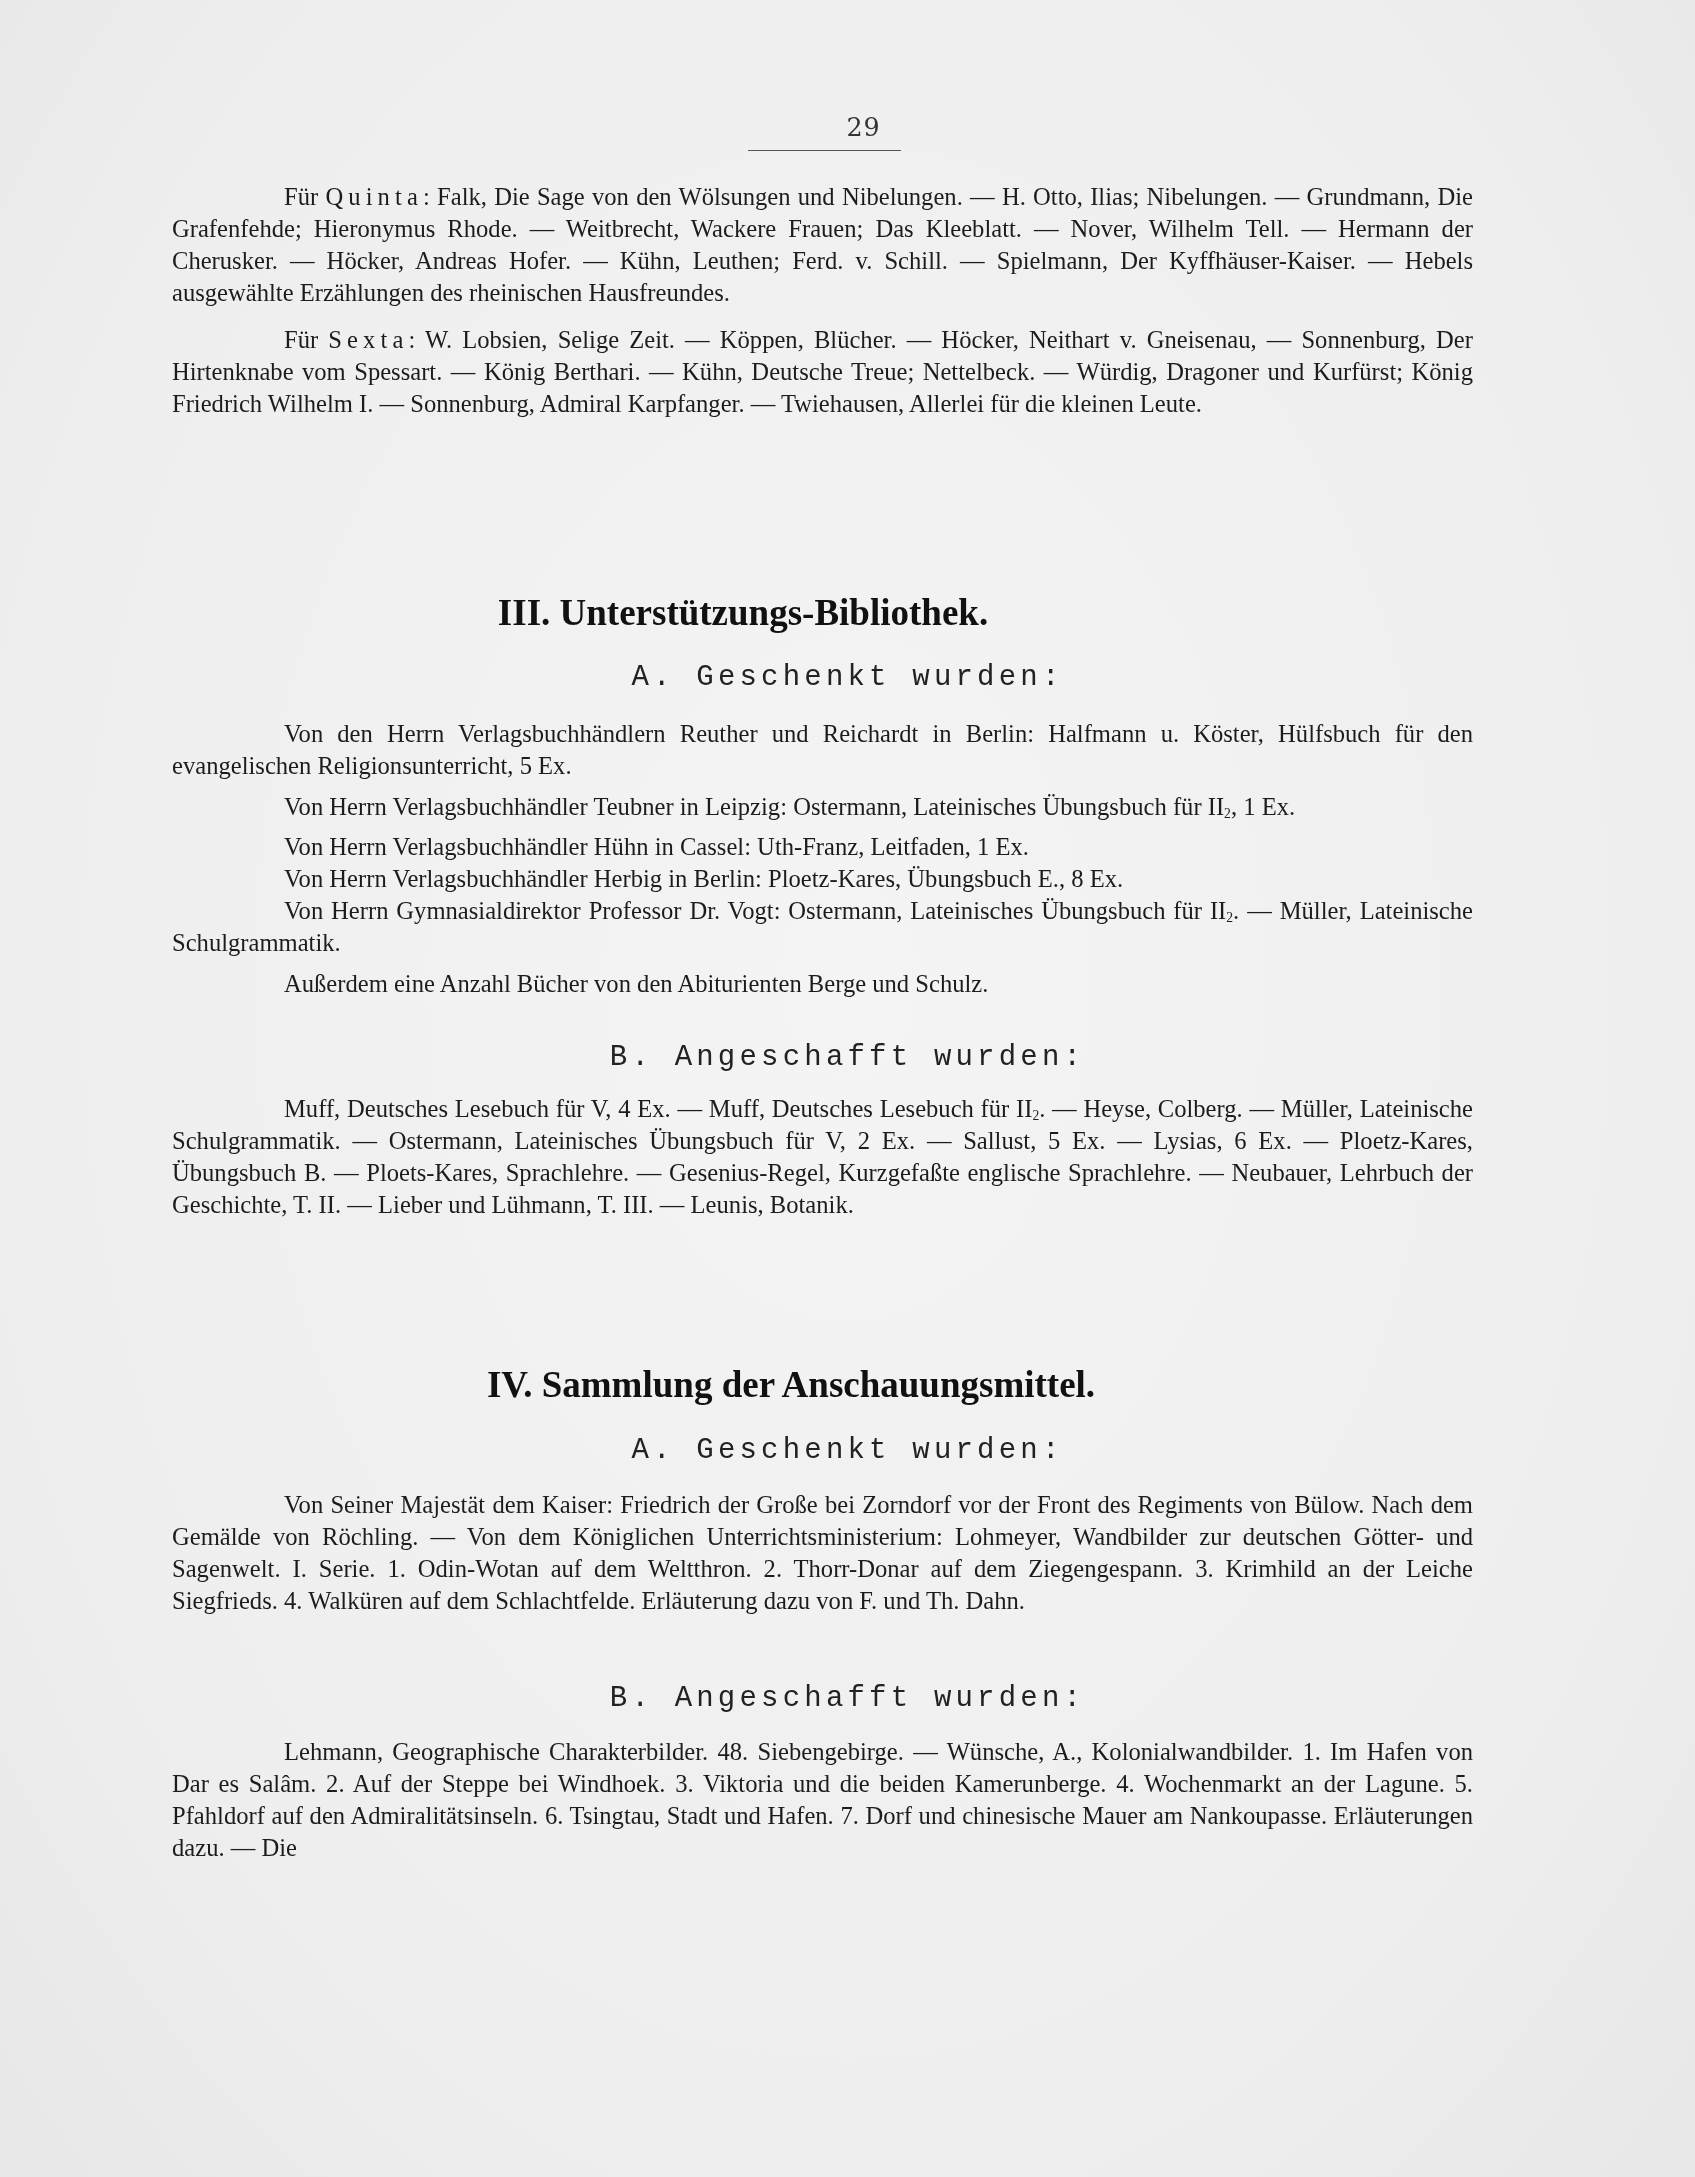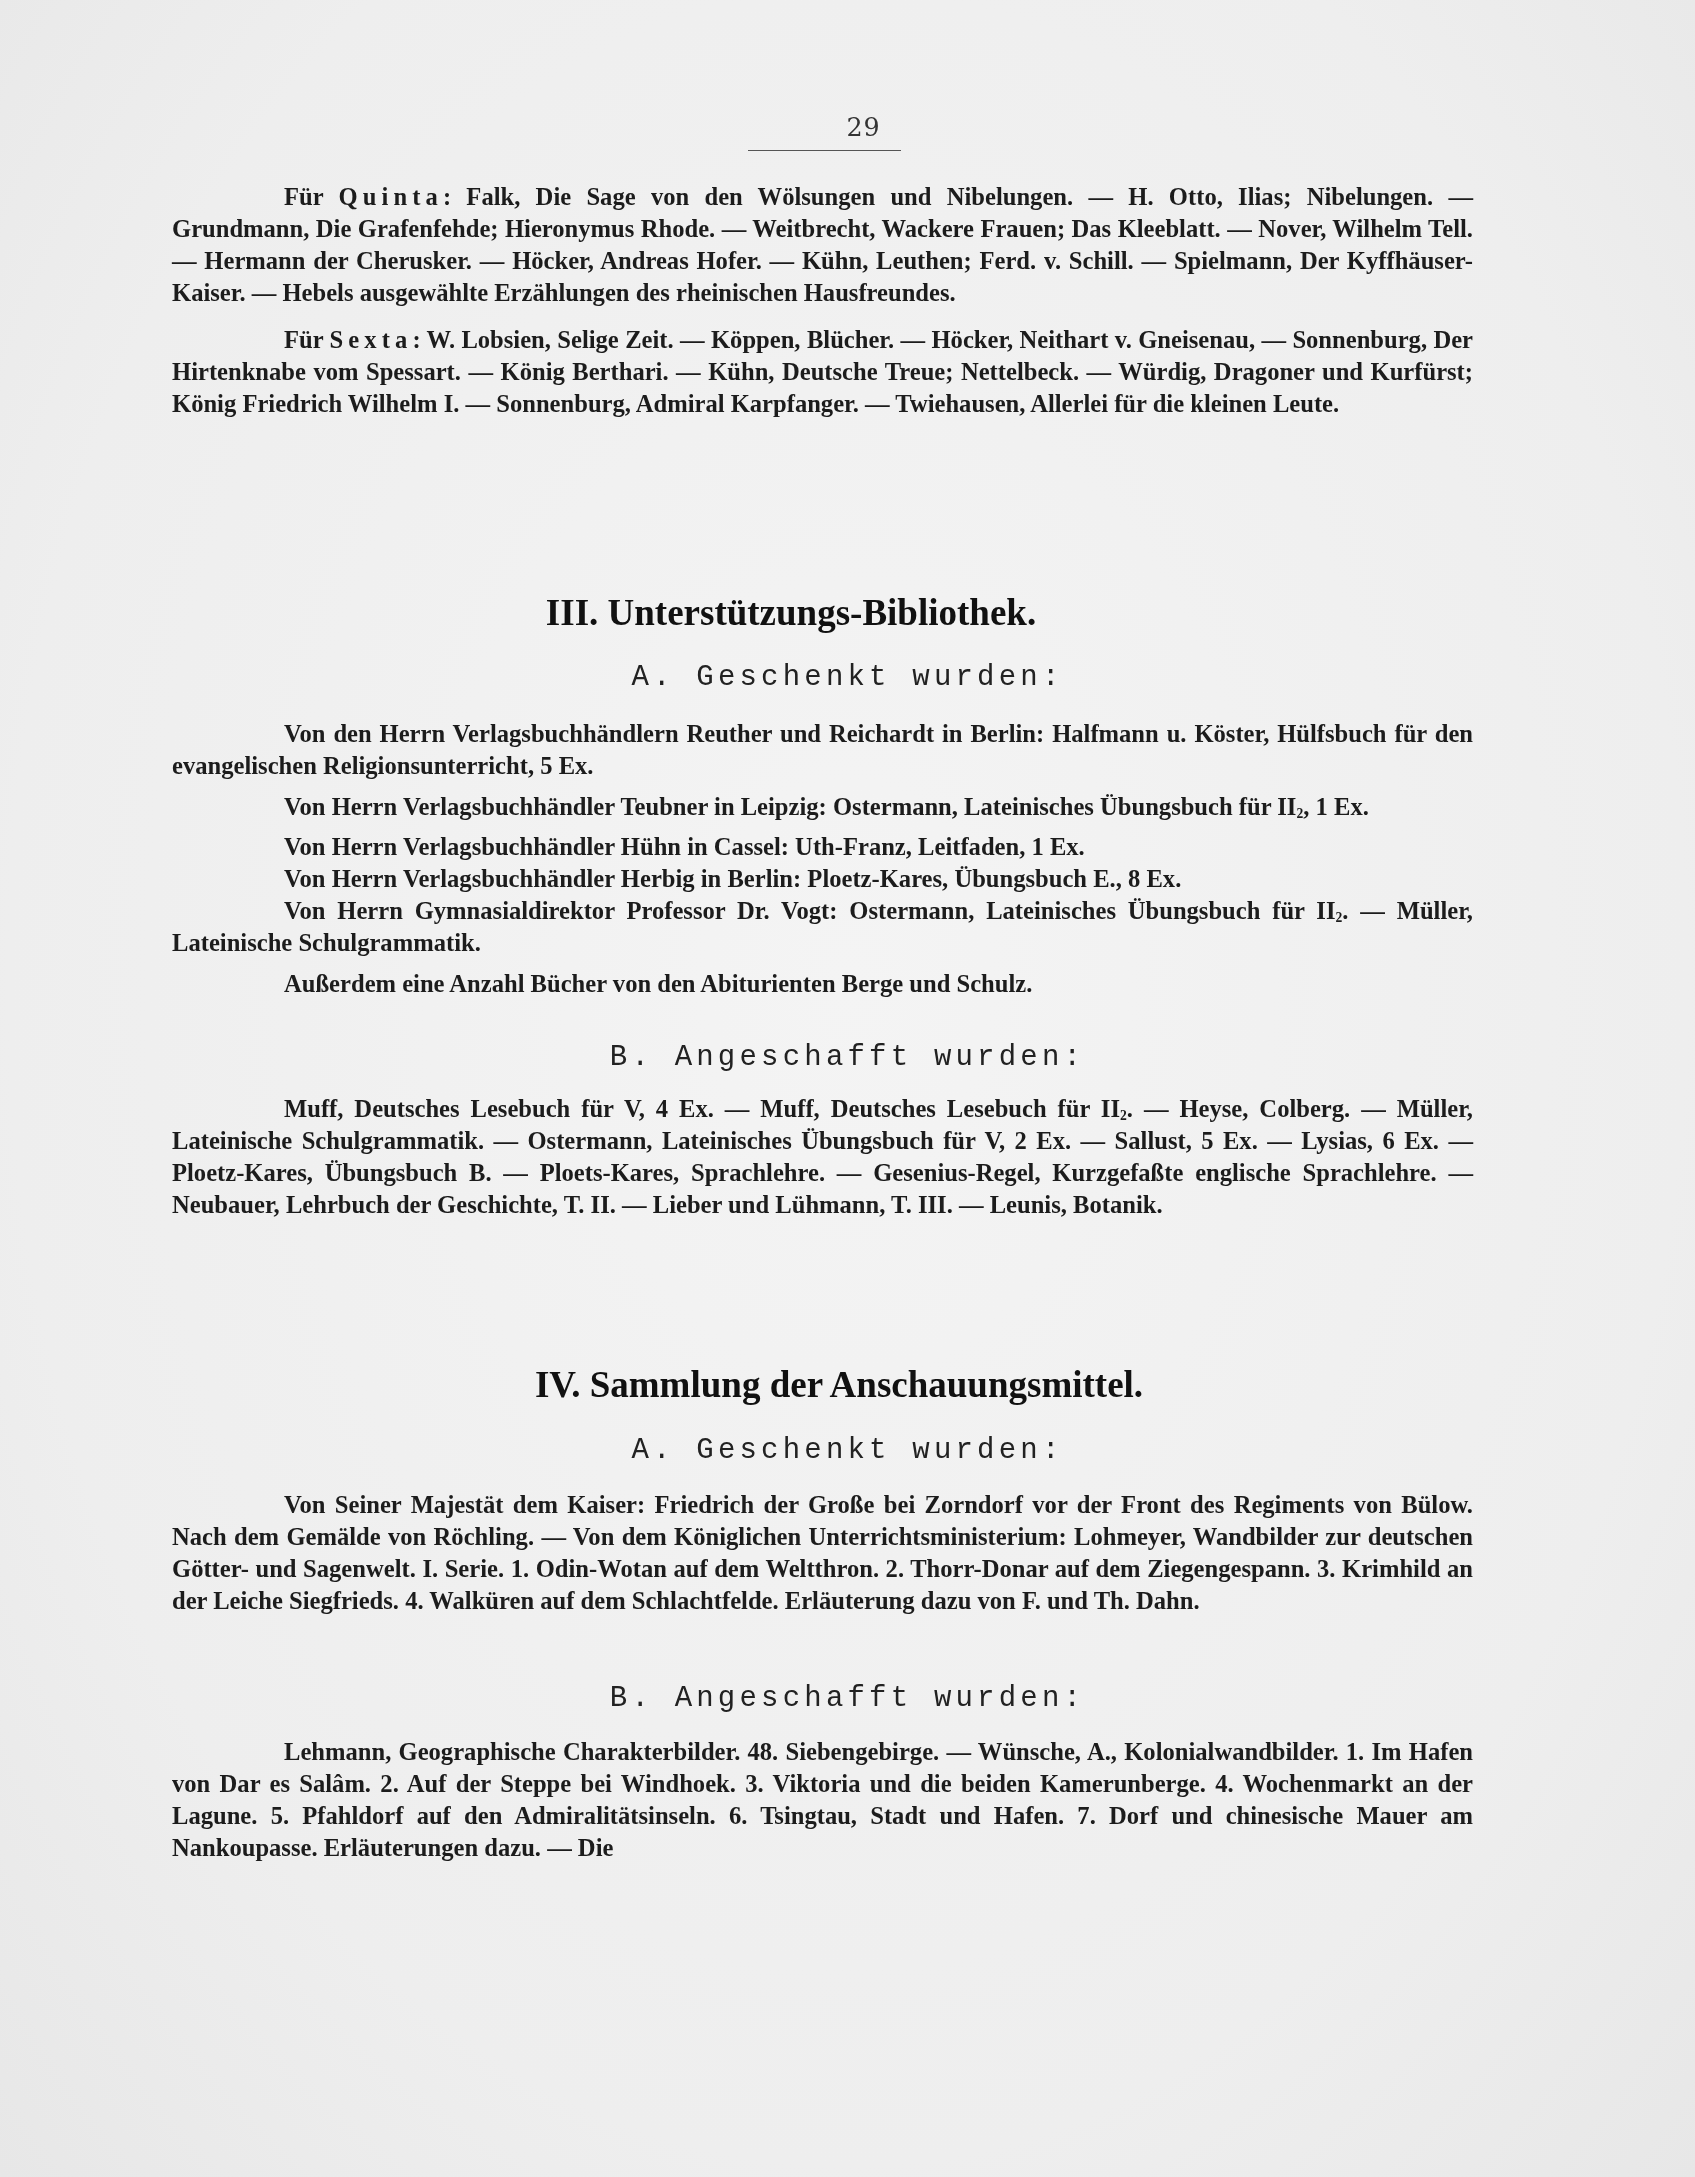--- a/index.html
+++ b/index.html
@@ -49,36 +49,34 @@
       line-height: 32px;
       text-align: justify;
       font-family: "Liberation Serif", "DejaVu Serif", serif;
       font-size: 24.6px;
     }
     .para {
       margin: 0;
       text-indent: 112px;
       text-align: justify;
       text-align-last: left;
-      font-weight: bold;
     }
     .spaced {
       letter-spacing: 5.1px;
     }
     .section-title {
       position: absolute;
       left: 0;
       width: 1486px;
       text-align: center;
       font-family: "Liberation Serif", "DejaVu Serif", serif;
       font-weight: bold;
       font-size: 37px;
       color: #111;
       letter-spacing: 0px;
-      margin-left: 48px;
     }
     .sub-title {
       position: absolute;
       left: 0;
       width: 1695px;
       text-align: center;
       font-family: Liberation Mono, monospace;
       font-size: 29px;
       letter-spacing: 4.2px;
       color: #222;

